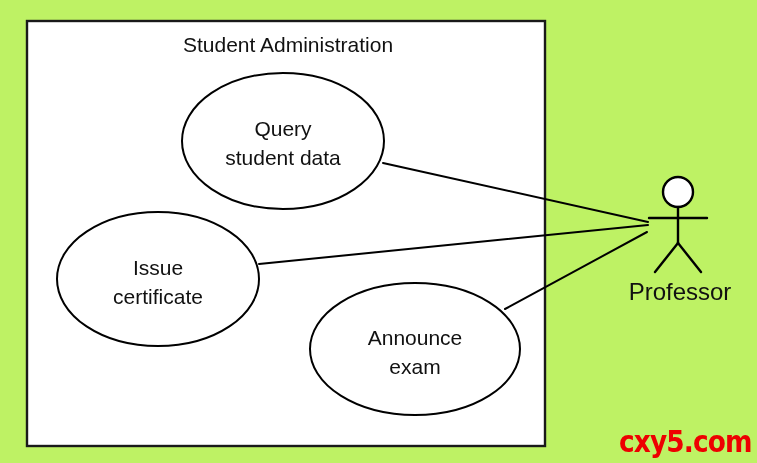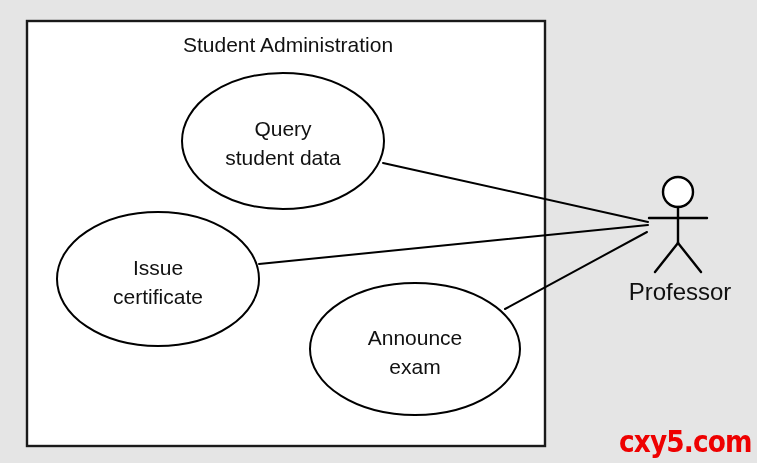--- a/index.html
+++ b/index.html
@@ -8,21 +8,21 @@
     padding: 0;
     background: #ffffff;
   }
   body {
     font-family: "Liberation Sans", sans-serif;
   }
   #canvas {
     position: relative;
     width: 757px;
     height: 463px;
-    background: #e5e5e5;
+    background: #bef264;
     overflow: hidden;
   }
   #diagram-svg {
     position: absolute;
     top: 0;
     left: 0;
     width: 757px;
     height: 463px;
   }
   .ellipse-shape {

